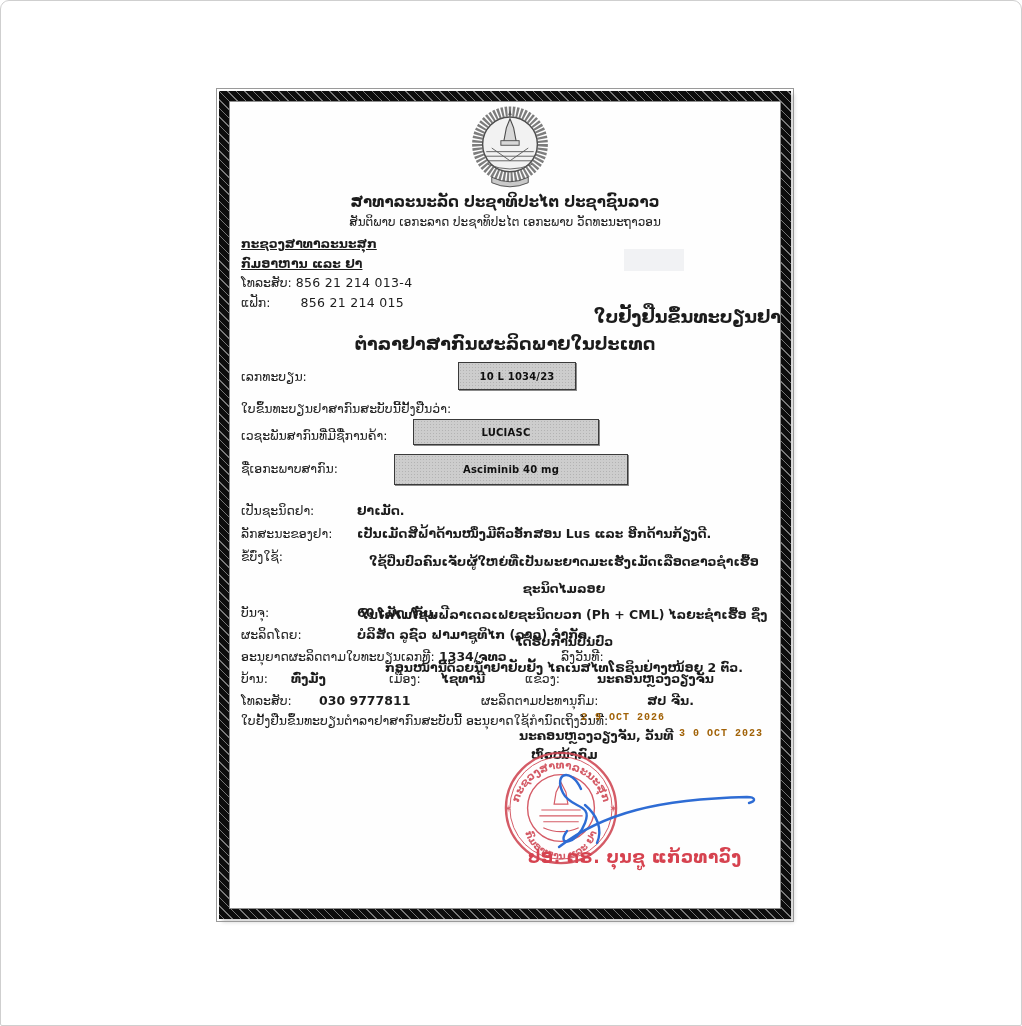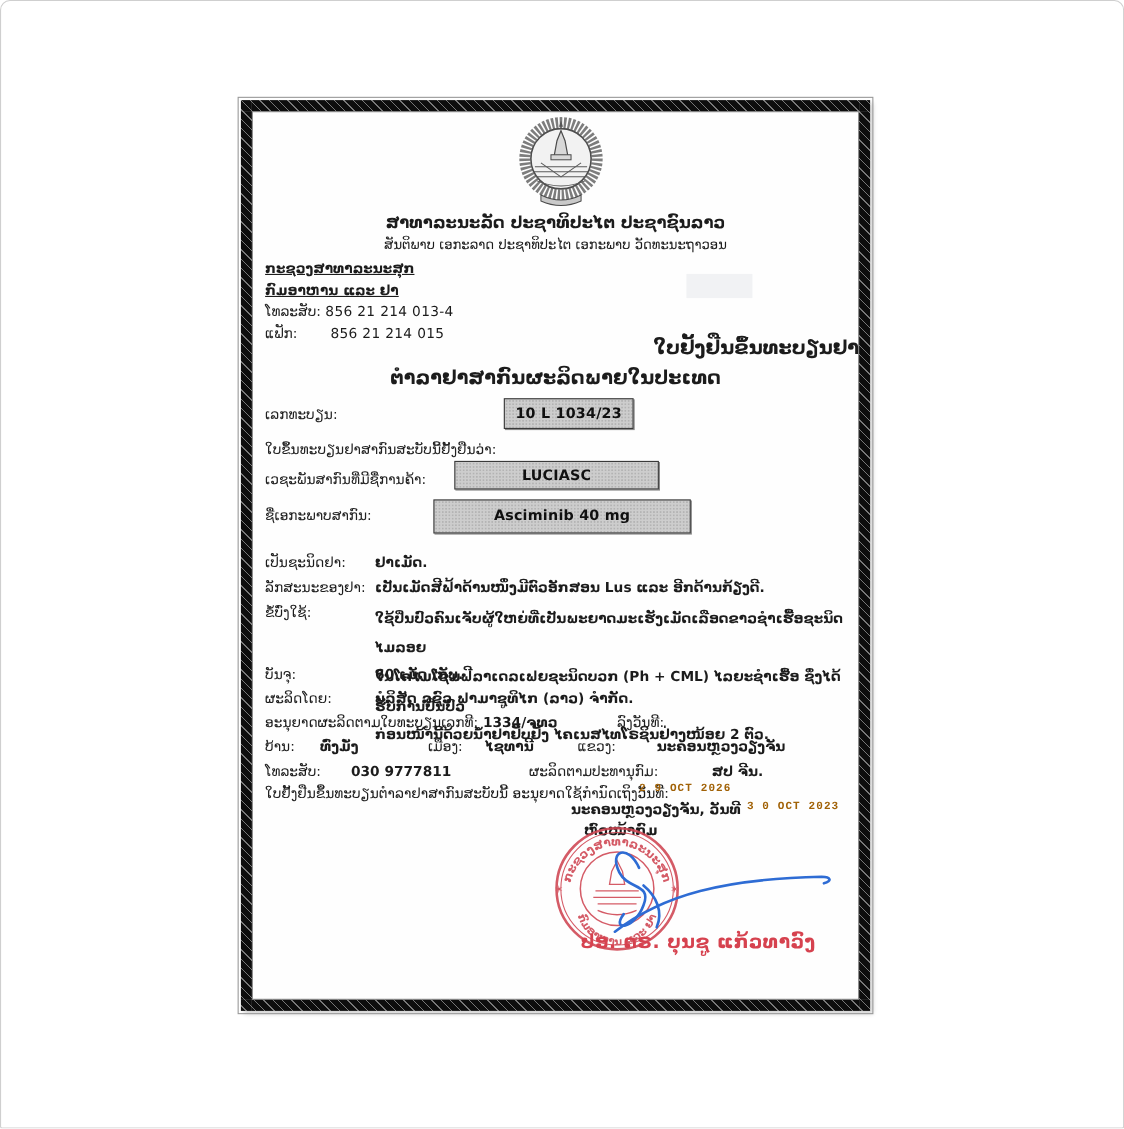--- a/index.html
+++ b/index.html
@@ -34,27 +34,27 @@
 
   .title1 { top:206px; left:0; right:0; text-align:right; font-weight:bold; font-size:17.5px; }
   .title2 { top:233px; left:0; right:0; text-align:center; font-weight:bold; font-size:17.5px; }
 
   .valbox {
     position:absolute; display:flex; align-items:center; justify-content:center;
     background-color:#cdcdcd;
     background-image: radial-gradient(#b3b3b3 0.8px, transparent 0.9px);
     background-size:3px 3px;
     border:1.6px solid #3a3a3a; box-shadow:1px 1px 0 #8a8a8a;
-    font-weight:bold; font-size:13px; color:#101010; letter-spacing:.2px;
+    font-weight:bold; font-size:10px; color:#101010; letter-spacing:.2px;
   }
 
   .lbl { color:#222; }
   .val { font-weight:bold; }
   .row-label { position:absolute; left:12px; }
-  .row-value { position:absolute; left:112px; }
+  .row-value { position:absolute; left:128px;text-align:center; }
   .para { line-height:26.5px; }
 
   .stamp {
     font-family:Liberation Mono, monospace;
     color:#a16207; font-weight:bold; letter-spacing:1px; font-size:10px; white-space:nowrap;
   }
   .red-name { color:#d6424f; font-weight:bold; font-size:17px; letter-spacing:.5px; }
 
   .seal-wrap { left:262px; top:648px; width:140px; height:118px; }
   .sig-wrap  { left:290px; top:650px; width:250px; height:120px; }

